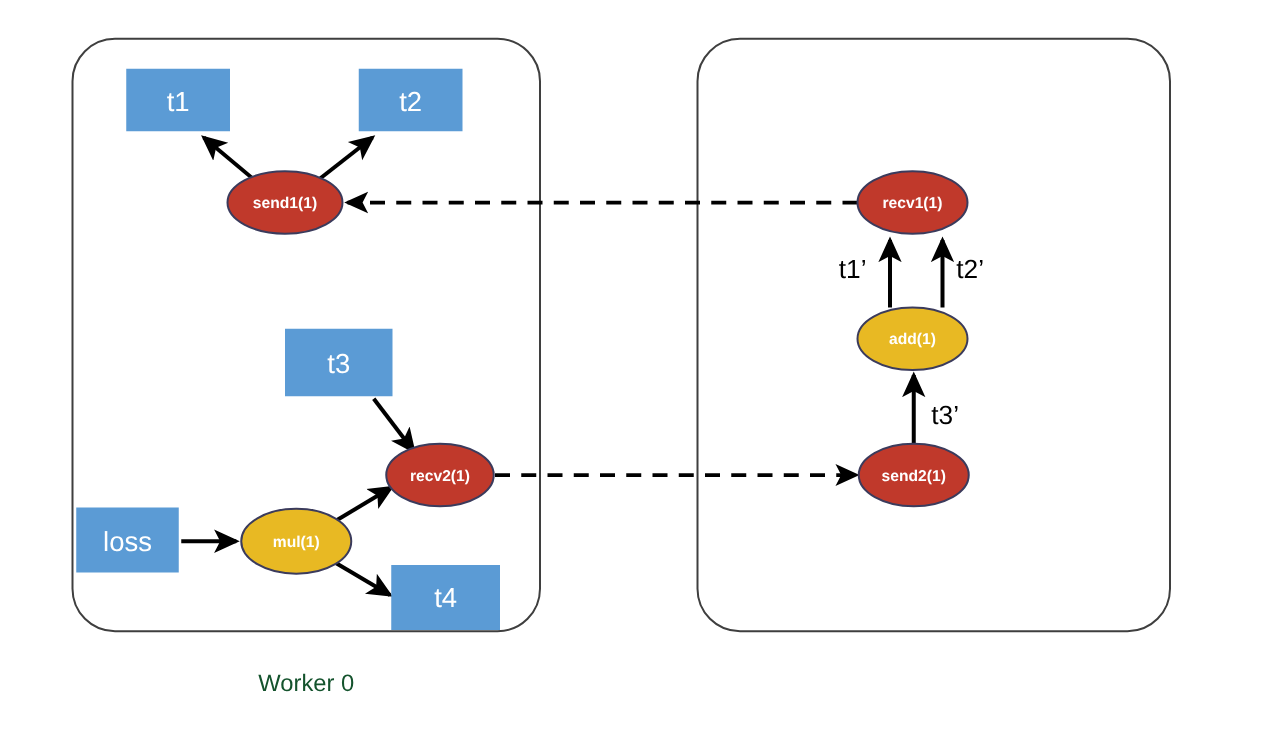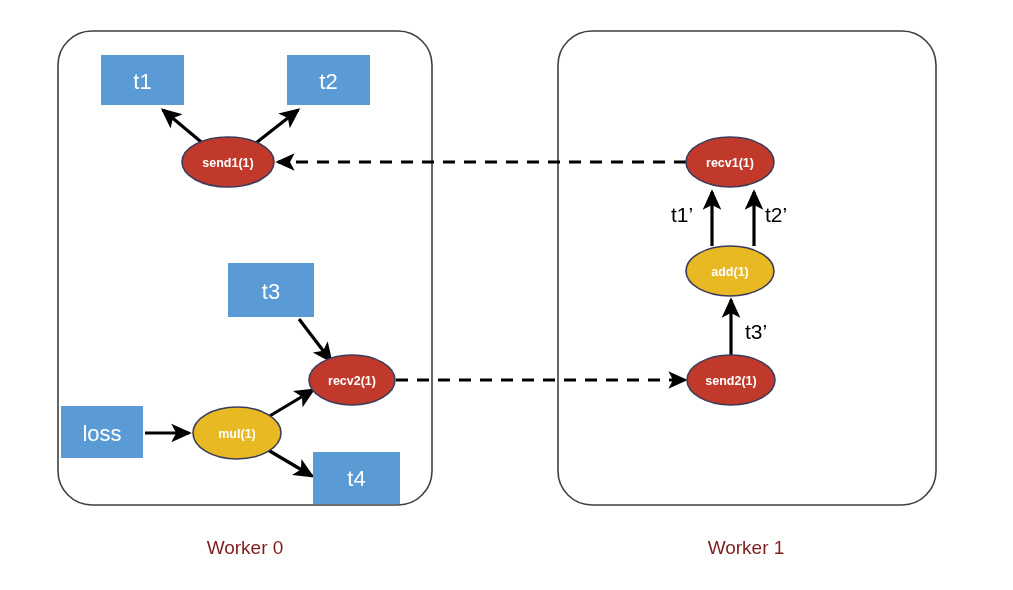--- a/index.html
+++ b/index.html
@@ -23,21 +23,21 @@
   #graph-svg {
     position: absolute;
     top: 0;
     left: 0;
     width: 1013px;
     height: 590px;
   }
   .worker-caption {
     position: absolute;
     font-size: 19px;
-    color: #7f1d1d;
+    color: #14532d;
     font-family: "Liberation Sans", sans-serif;
     white-space: nowrap;
     text-align: center;
   }
   .edge-label {
     font-size: 21px;
     fill: #000000;
     font-family: "Liberation Sans", sans-serif;
   }
   .node-box-label {
@@ -147,15 +147,14 @@
     </g>
 
     <g>
       <text class="edge-label" x="671" y="222">t1’</text>
       <text class="edge-label" x="765" y="222">t2’</text>
       <text class="edge-label" x="745" y="339">t3’</text>
     </g>
   </svg>
 
   <div class="worker-caption" style="left:185px; top:537px; width:120px;">Worker 0</div>
-  <div class="worker-caption" style="left:686px; top:537px; width:120px;">Worker 1</div>
 
 </div>
 
 </body></html>

